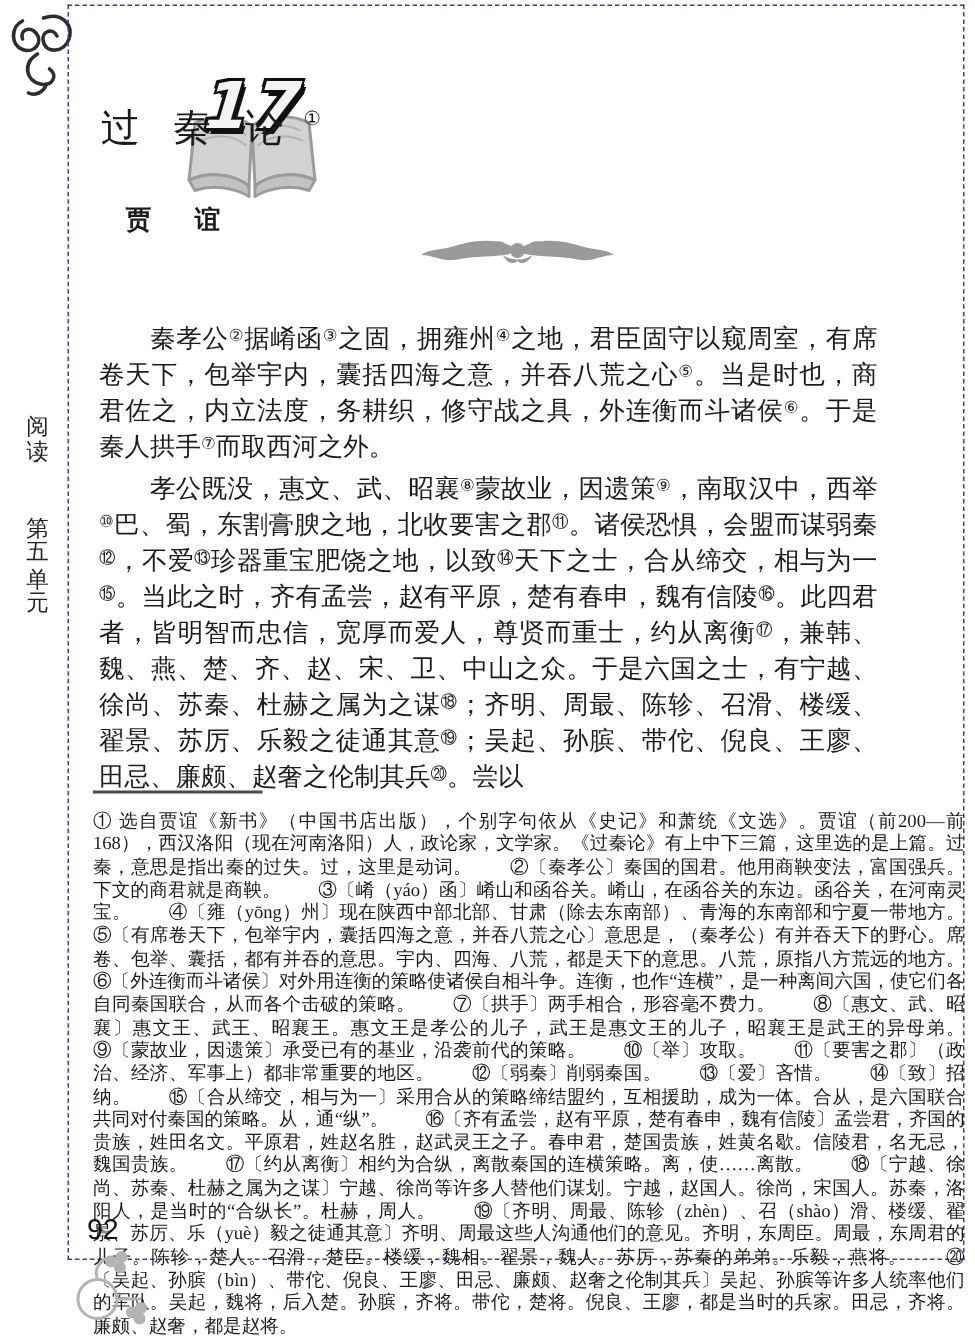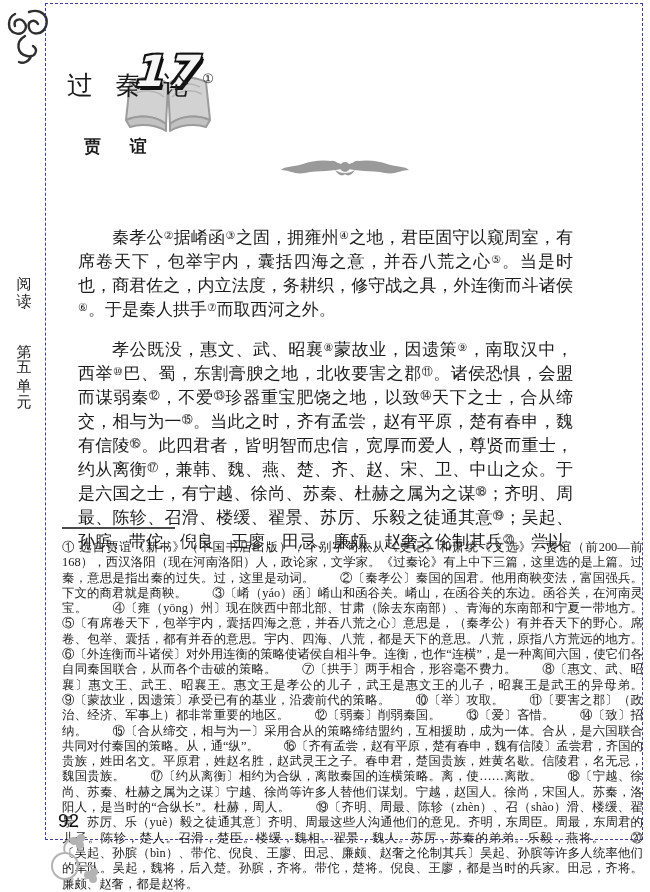--- a/index.html
+++ b/index.html
@@ -30,21 +30,21 @@
   }
   
   .title{position:absolute;left:45px;top:68px;width:598px;text-align:left;font-size:26px;white-space:nowrap;}
   .title .t{letter-spacing:0.85em;padding-left:0.85em;}
   .title sup{font-size:13px;vertical-align:11px;margin-left:-0.7em;}
   .author{position:absolute;left:55px;top:135px;width:598px;font-size:17px;font-weight:bold;white-space:nowrap;}
   .author .t{letter-spacing:1.7em;padding-left:1.7em;}
   .flourish{position:absolute;left:279px;top:156px;}
   
   .body{position:absolute;left:62px;top:210px;width:527px;font-size:17px;line-height:24px;text-align:justify;}
-  .body p{margin:16px;text-indent:2em;}
+  .body p{margin:4px;text-indent:2em;}
   .body sup{font-size:11px;vertical-align:4px;line-height:0;}
   
   .fn-rule{position:absolute;left:62px;top:527px;width:113px;border-top:2px solid #4b4b4b;}
   .footnotes{
     position:absolute;left:62px;top:540px;width:581px;
     font-size:12.4px;line-height:15.3px;text-align:justify;color:#1b1b1b;
   }
   
   .pagenum-orn{position:absolute;left:44px;top:834px;}
   .pagenum{

